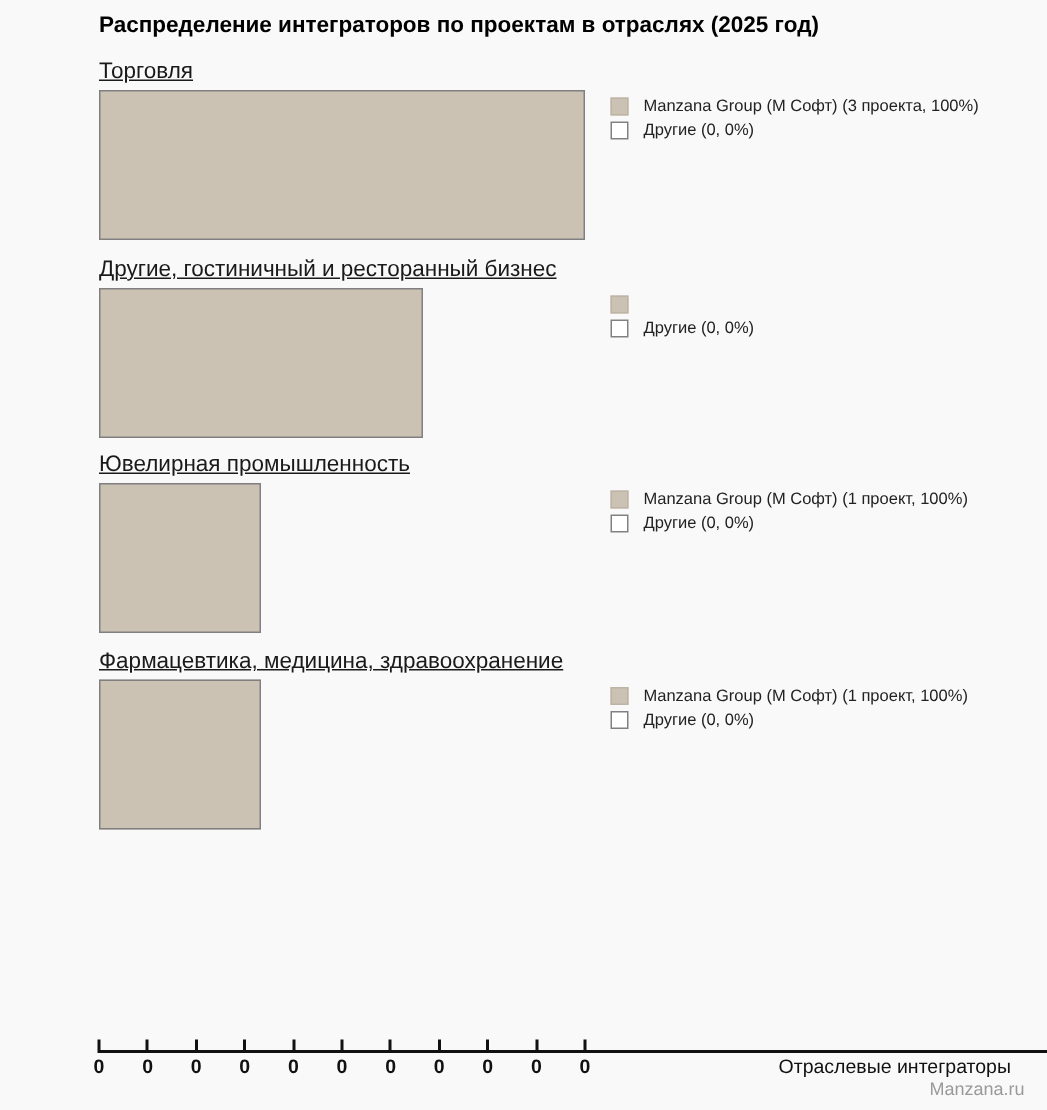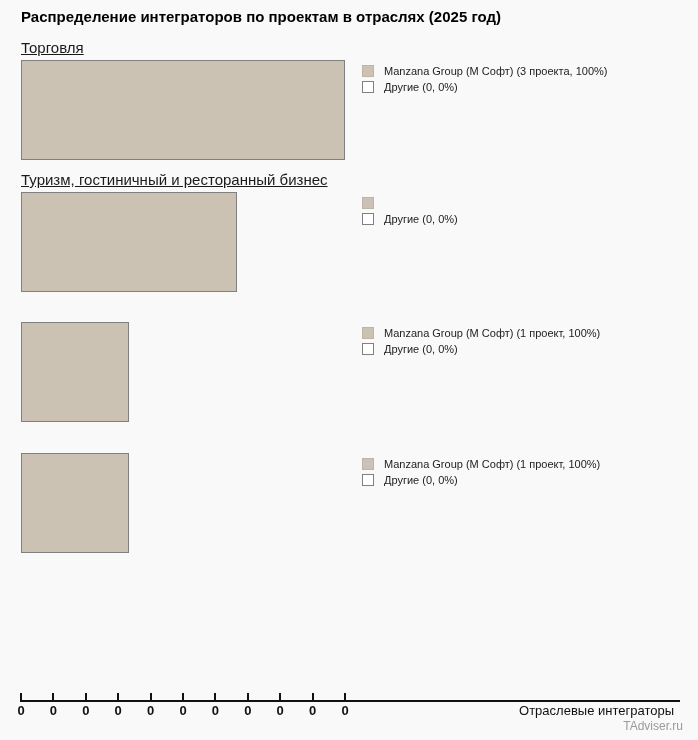--- a/index.html
+++ b/index.html
@@ -4,21 +4,21 @@
 <style>
   html, body { margin: 0; padding: 0; }
   body {
     width: 698px; height: 740px;
     background: #f9f9f9;
     font-family: "Liberation Sans", sans-serif;
     color: #000;
     position: relative;
     overflow: hidden;
   }
-  .page { position: absolute; inset: 0; }
+  .page { position: absolute; inset: 0; margin-left: 45px; }
 
   .chart-title {
     position: absolute; left: 21px; top: 8px;
     font-size: 15px; font-weight: bold; color: #000;
     white-space: nowrap;
   }
 
   .section-label {
     position: absolute; left: 21px;
     font-size: 15px; font-weight: normal; color: #1a1a1a;
@@ -73,44 +73,46 @@
     <div class="legend-row">
       <span class="swatch" data-swatch="filled"></span>
       <span class="legend-label">Manzana Group (М Софт) (3 проекта, 100%)</span>
     </div>
     <div class="legend-row">
       <span class="swatch" data-swatch="empty"></span>
       <span class="legend-label">Другие (0, 0%)</span>
     </div>
   </div>
 
-  <div class="section-label" style="top:171px">Туризм, гостиничный и ресторанный бизнес</div>
+  <div class="section-label" style="top:171px">Другие, гостиничный и ресторанный бизнес</div>
   <div class="bar" style="top: 192px; width: 216px; background: rgb(203, 194, 180);"></div>
   <div class="legend" style="top:196px">
     <div class="legend-row">
       <span class="swatch" data-swatch="filled"></span>
     </div>
     <div class="legend-row">
       <span class="swatch" data-swatch="empty"></span>
       <span class="legend-label">Другие (0, 0%)</span>
     </div>
   </div>
 
+  <div class="section-label" style="top:301px">Ювелирная промышленность</div>
   <div class="bar" style="top: 322px; width: 108px; background: rgb(203, 194, 180);"></div>
   <div class="legend" style="top:326px">
     <div class="legend-row">
       <span class="swatch" data-swatch="filled"></span>
       <span class="legend-label">Manzana Group (М Софт) (1 проект, 100%)</span>
     </div>
     <div class="legend-row">
       <span class="swatch" data-swatch="empty"></span>
       <span class="legend-label">Другие (0, 0%)</span>
     </div>
   </div>
 
+  <div class="section-label" style="top:432px">Фармацевтика, медицина, здравоохранение</div>
   <div class="bar" style="top: 453px; width: 108px; background: rgb(203, 194, 180);"></div>
   <div class="legend" style="top:457px">
     <div class="legend-row">
       <span class="swatch" data-swatch="filled"></span>
       <span class="legend-label">Manzana Group (М Софт) (1 проект, 100%)</span>
     </div>
     <div class="legend-row">
       <span class="swatch" data-swatch="empty"></span>
       <span class="legend-label">Другие (0, 0%)</span>
     </div>
@@ -160,15 +162,15 @@
           <div class="tick-label">0</div>
         </div>
         <div class="tick" style="left: 324px;">
           <div class="tick-mark"></div>
           <div class="tick-label">0</div>
         </div>
       </div>
   </div>
 
   <div class="axis-label">Отраслевые интеграторы</div>
-  <div class="watermark">TAdviser.ru</div>
+  <div class="watermark">Manzana.ru</div>
 
 </div>
 
 </body></html>

